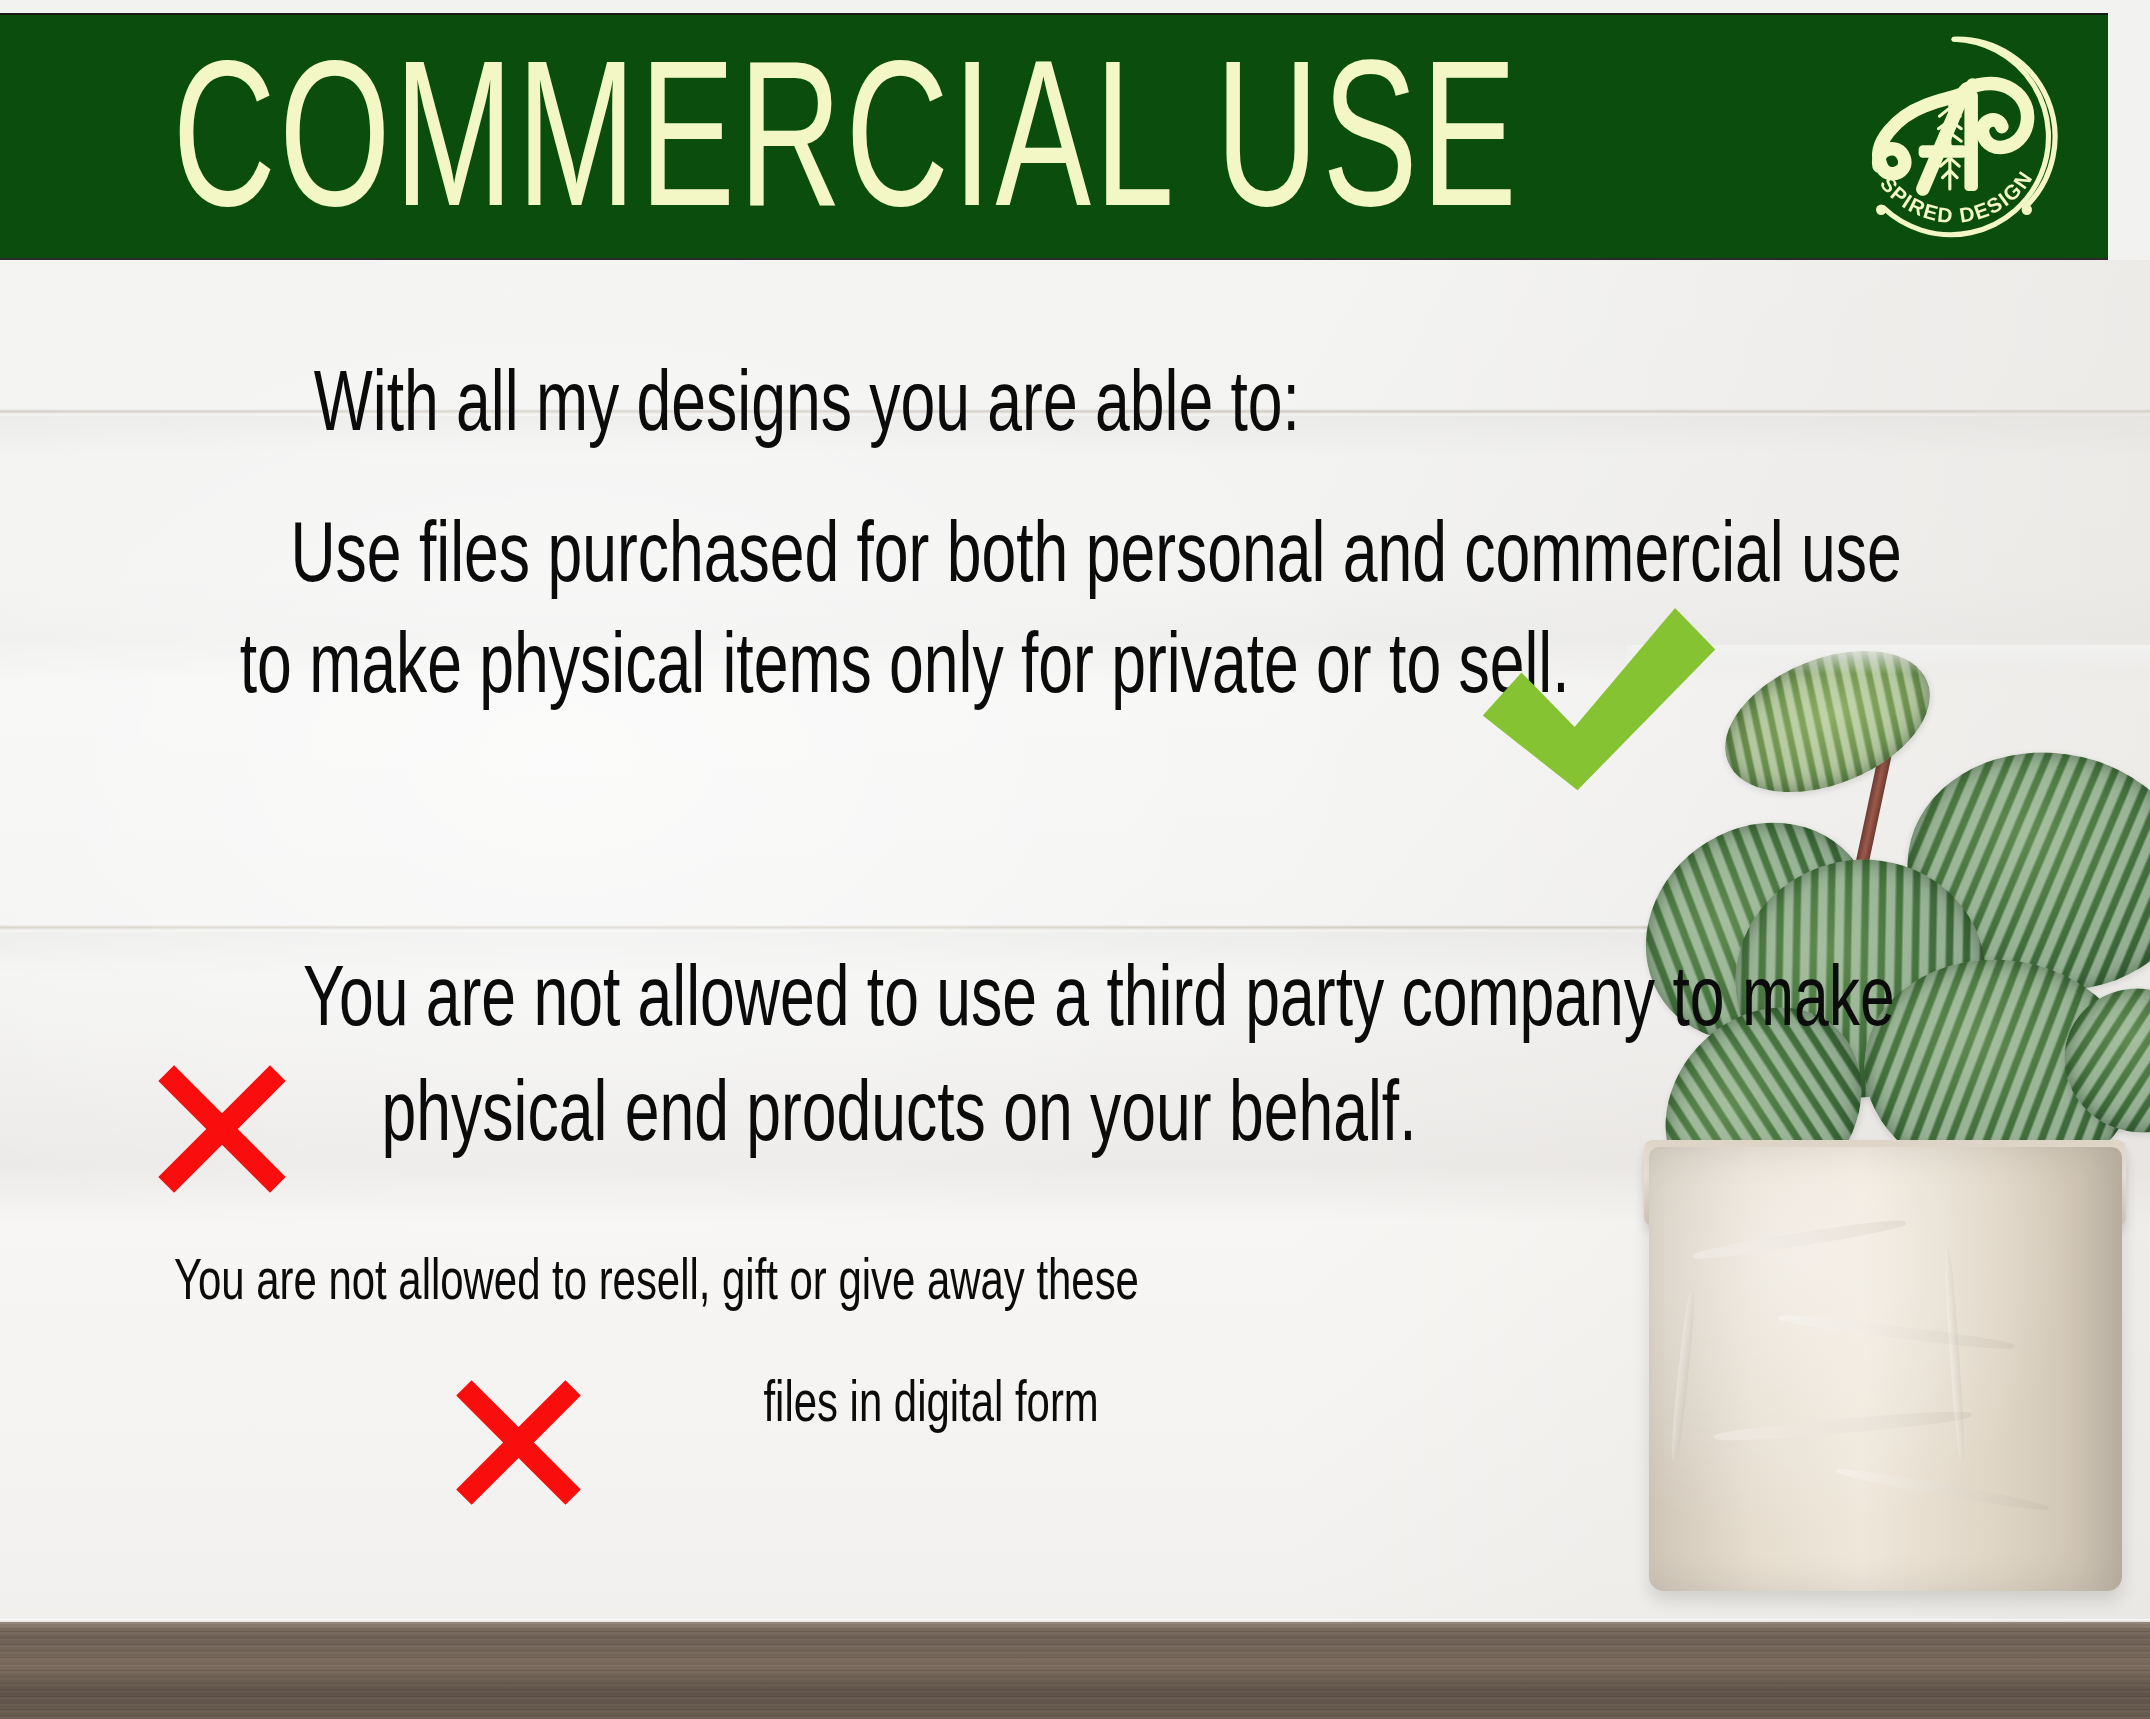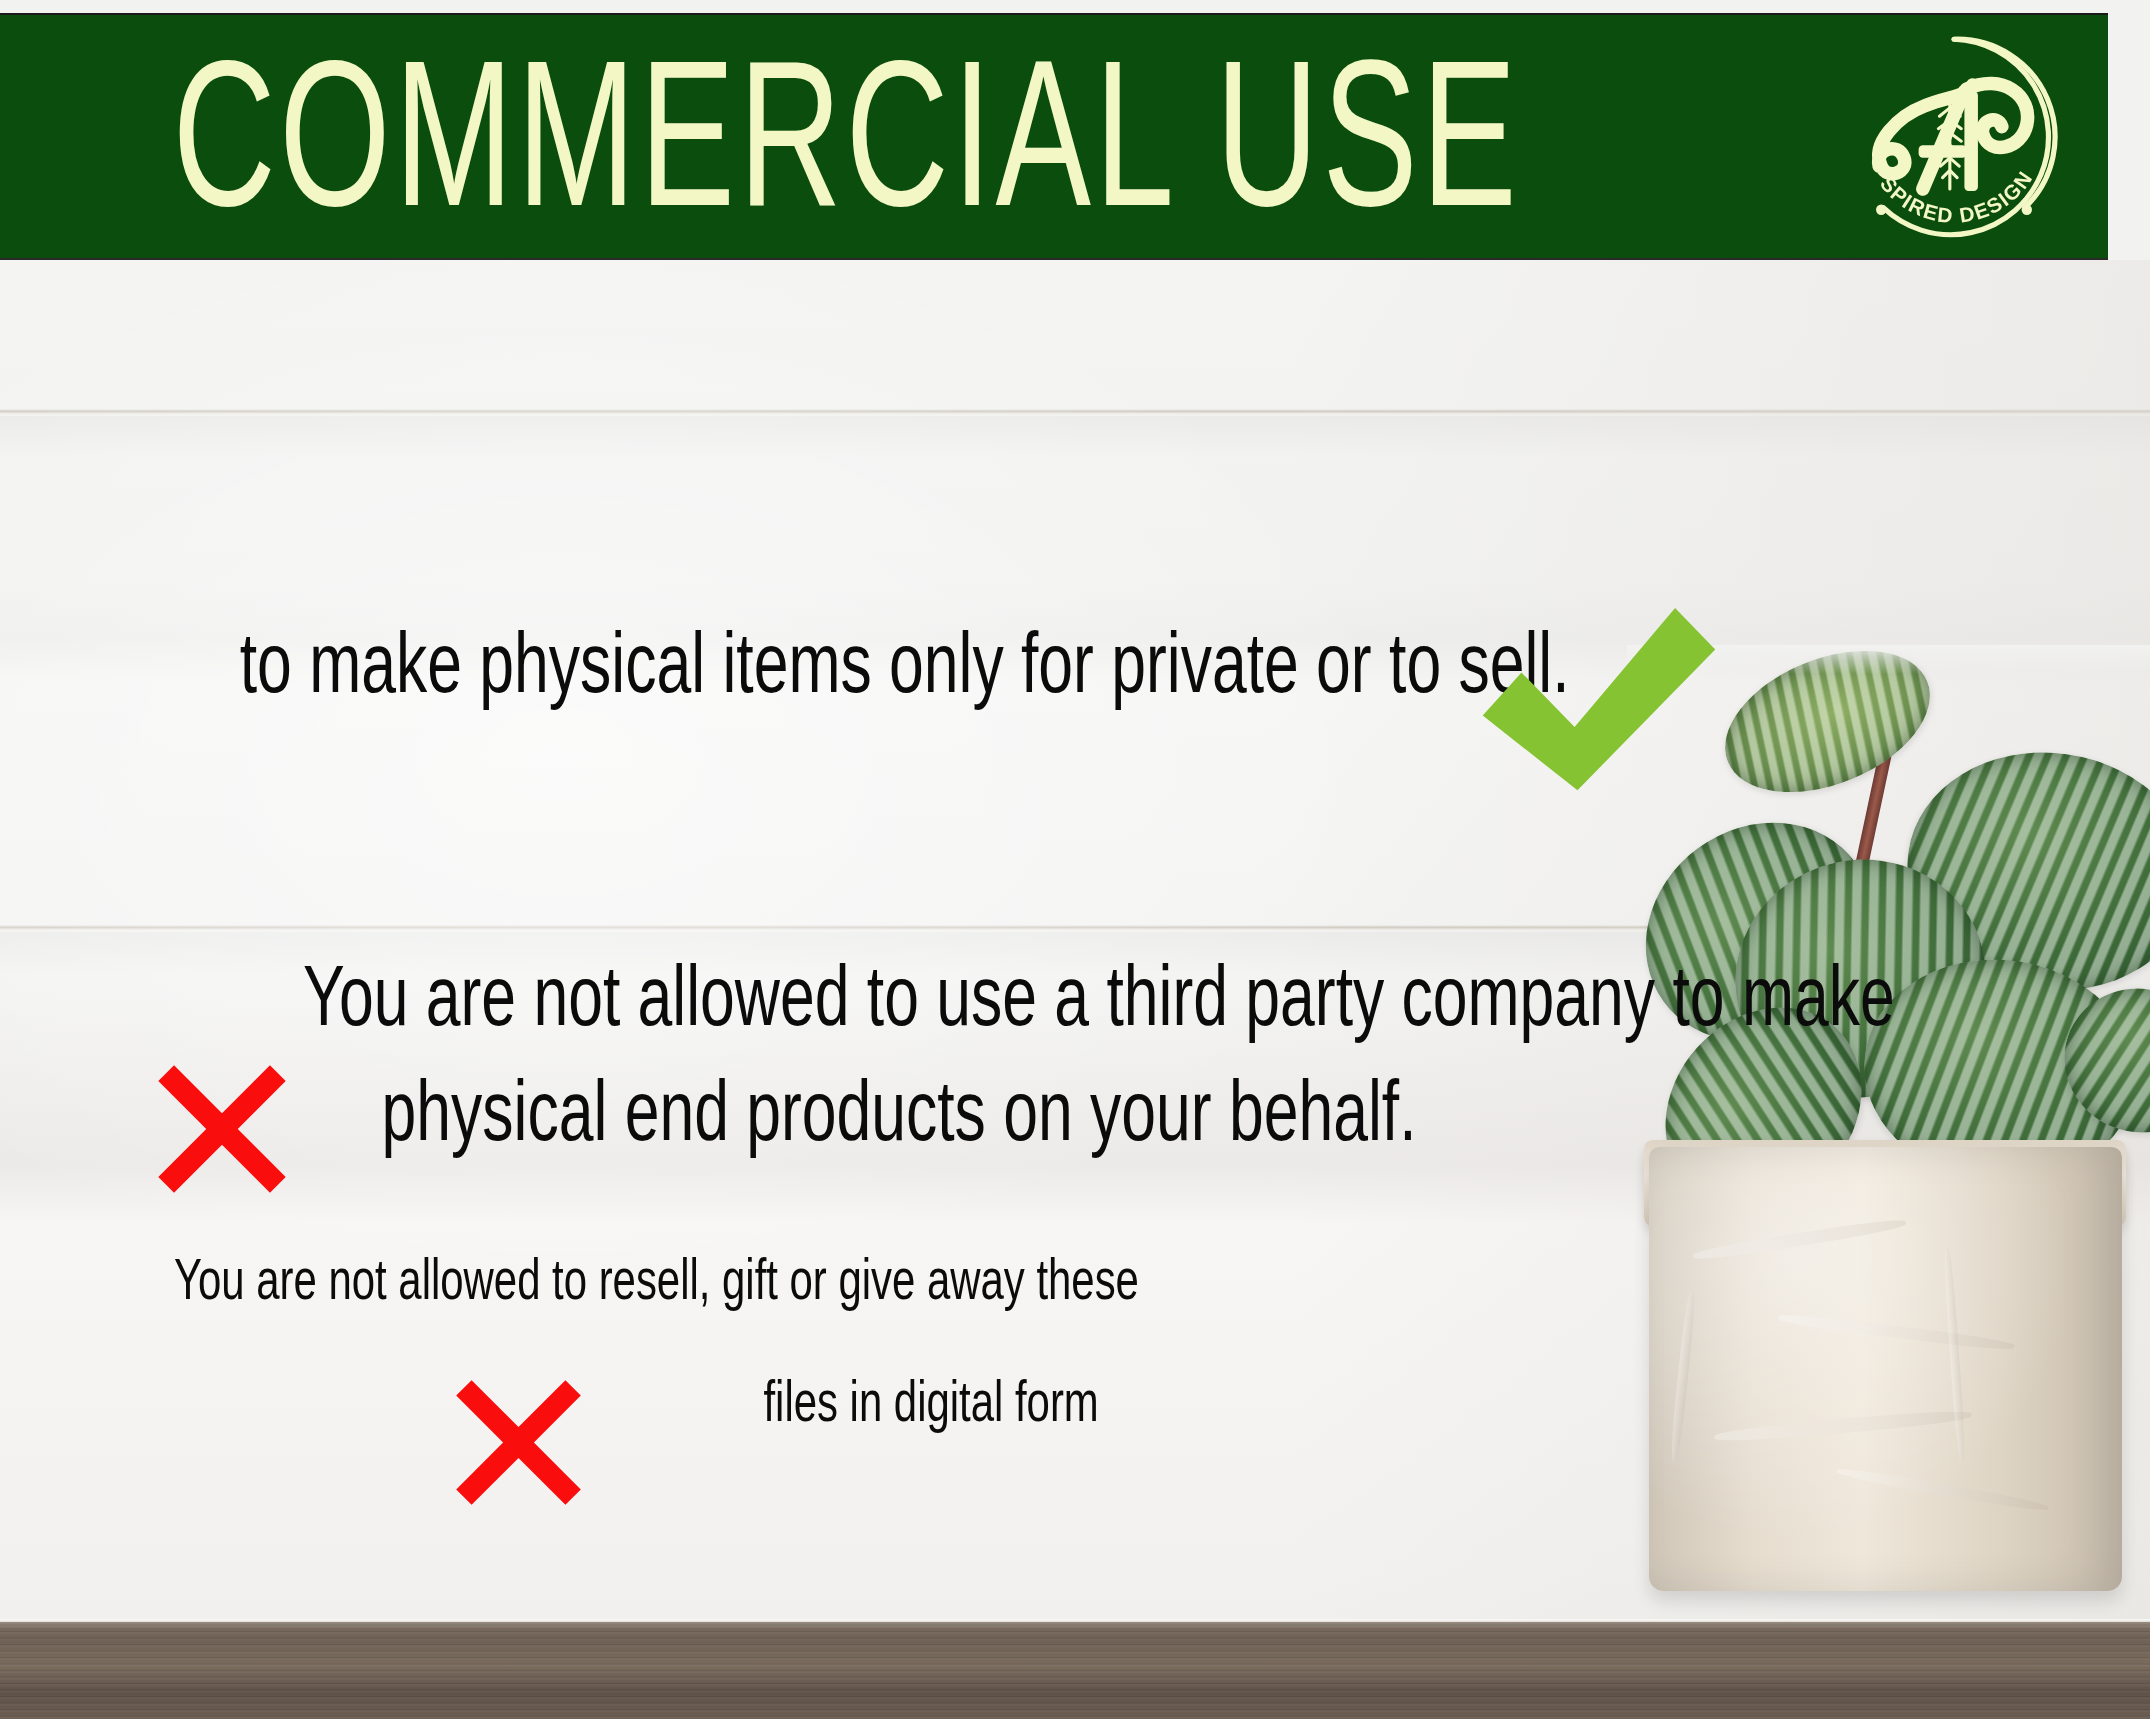--- a/index.html
+++ b/index.html
@@ -302,20 +302,22 @@
         <defs>
           <path id="tagArc" d="M26 142 A88 88 0 0 0 174 142" fill="none"></path>
         </defs>
         <text font-family="Liberation Sans, sans-serif" font-size="20" font-weight="bold" fill="#F3F7C6" letter-spacing="1.5">
           <textPath href="#tagArc" startOffset="50%" text-anchor="middle">INSPIRED DESIGNS</textPath>
         </text>
       </svg>
     </div>
   </div>
 
+  <div class="body-line line-1"><span>With all my designs you are able to:</span></div>
+  <div class="body-line line-2"><span>Use files purchased for both personal and commercial use</span></div>
   <div class="body-line line-3"><span>to make physical items only for private or to sell.</span></div>
 
   <div class="body-line line-4"><span>You are not allowed to use a third party company to make</span></div>
   <div class="body-line line-5"><span>physical end products on your behalf.</span></div>
   <div class="body-line line-6"><span>You are not allowed to resell, gift or give away these</span></div>
   <div class="body-line line-7"><span>files in digital form</span></div>
 
   <svg class="check-icon" viewBox="0 0 340 280">
     <polygon points="8,168 62,108 136,184 276,18 332,76 140,272" fill="#86C332"></polygon>
   </svg>

